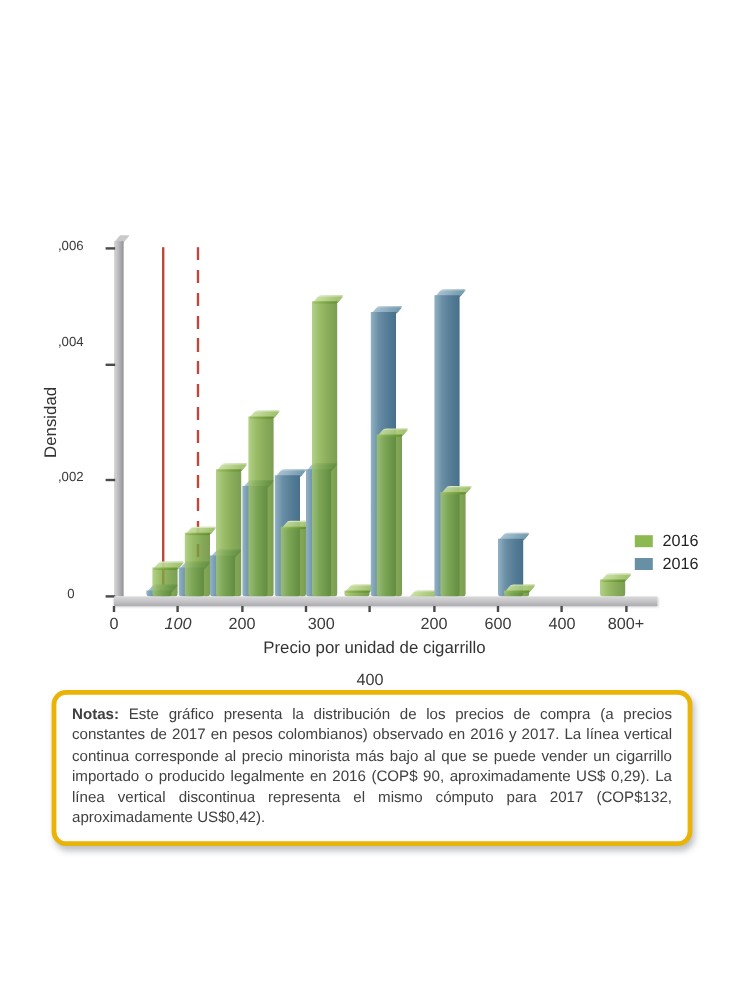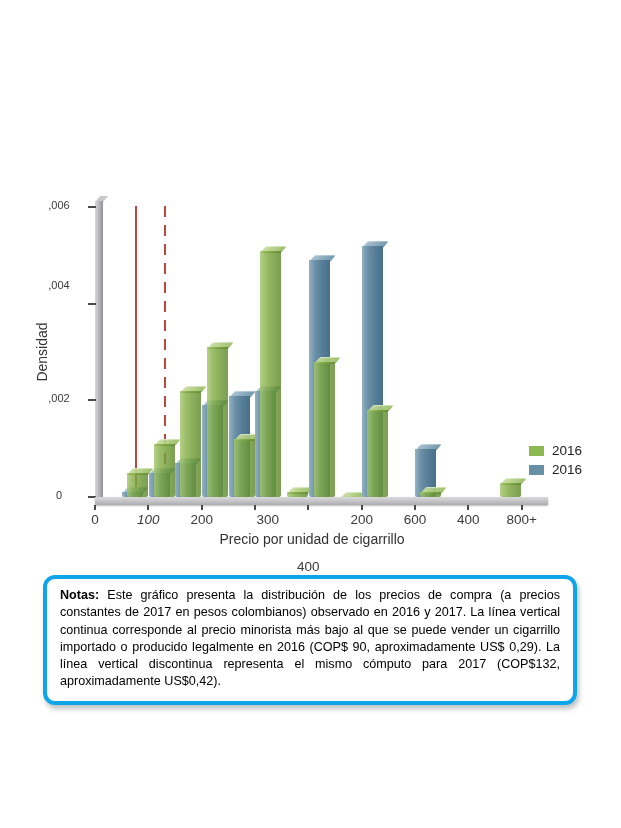--- a/index.html
+++ b/index.html
@@ -47,23 +47,23 @@
 
   
   .legend{position:absolute;left:529px;top:443px;z-index:7;font-size:13.5px;color:#222;}
   .lrow{display:flex;align-items:center;margin-bottom:4px;}
   .sw{width:15px;height:10px;display:inline-block;margin-right:8px;}
   .sw.g{background:#8cb951;}
   .sw.b{background:#6890a4;}
 
   
   .notes{position:absolute;left:43px;top:575px;width:534px;box-sizing:border-box;z-index:8;
-         background:#fff;border:4px solid #0ea5e9;border-radius:12px;
+         background:#fff;border:4px solid #eab308;border-radius:12px;
          box-shadow:2px 4px 5px rgba(110,120,125,.45);
-         padding:8px 13px 10px;font-size:12.6px;line-height:1.37;text-align:justify;color:#000000;}
+         padding:8px 13px 10px;font-size:12.6px;line-height:1.37;text-align:justify;color:#404040;}
   .notes p{margin:0;}
   .notes strong{font-weight:bold;}
 </style>
 </head>
 <body>
 
 <div class="canvas">
   <div class="chart">
     <div class="ylab">Densidad</div>
     <div class="wall-cap"></div>

